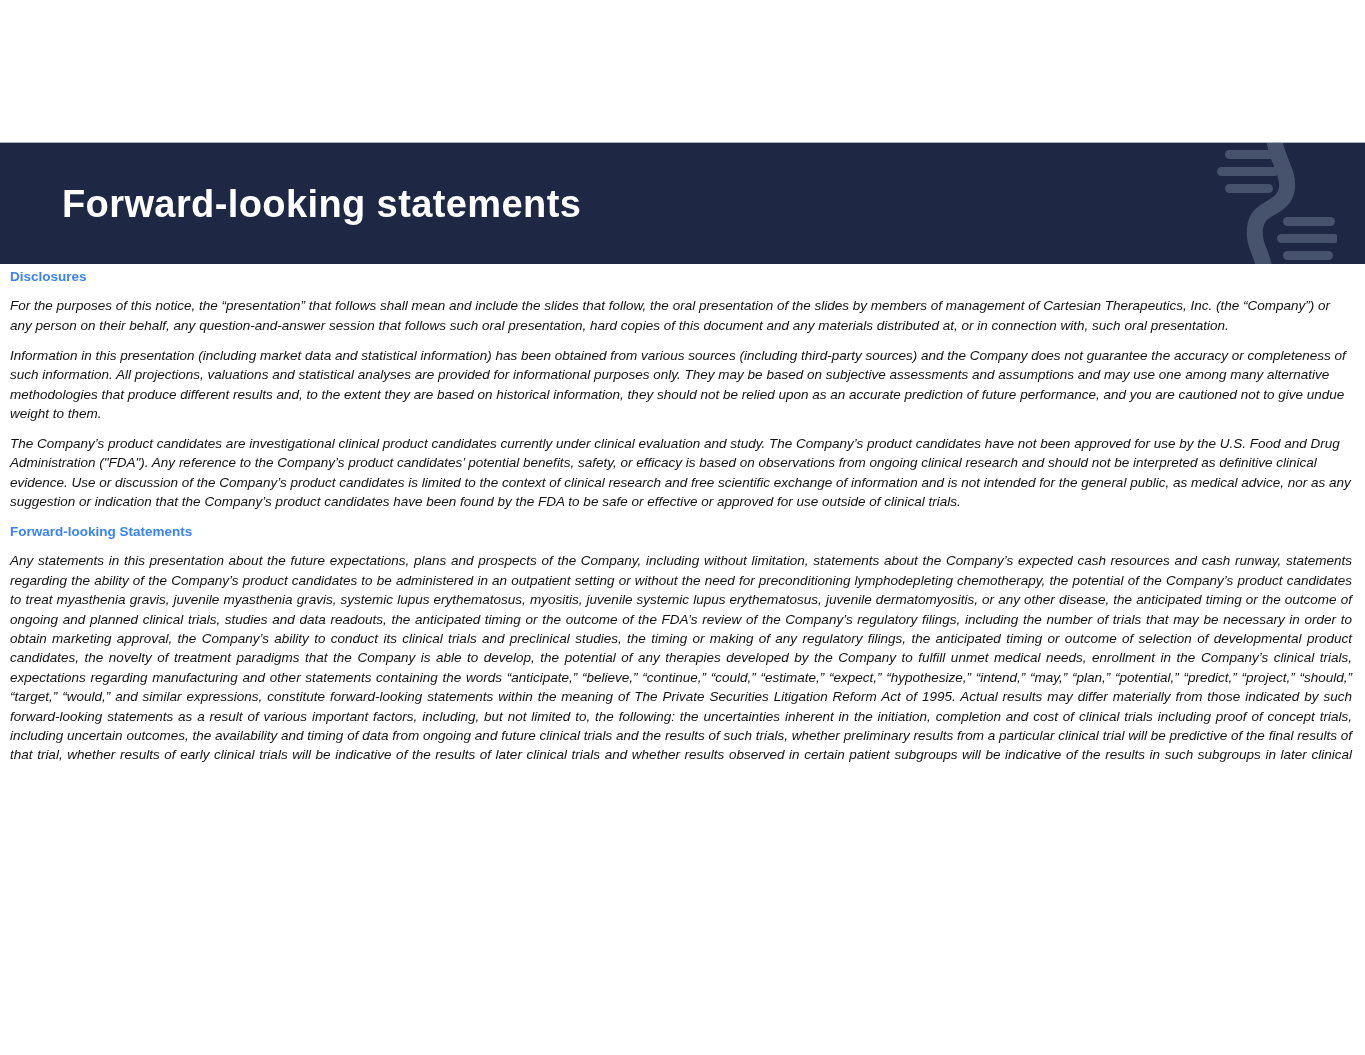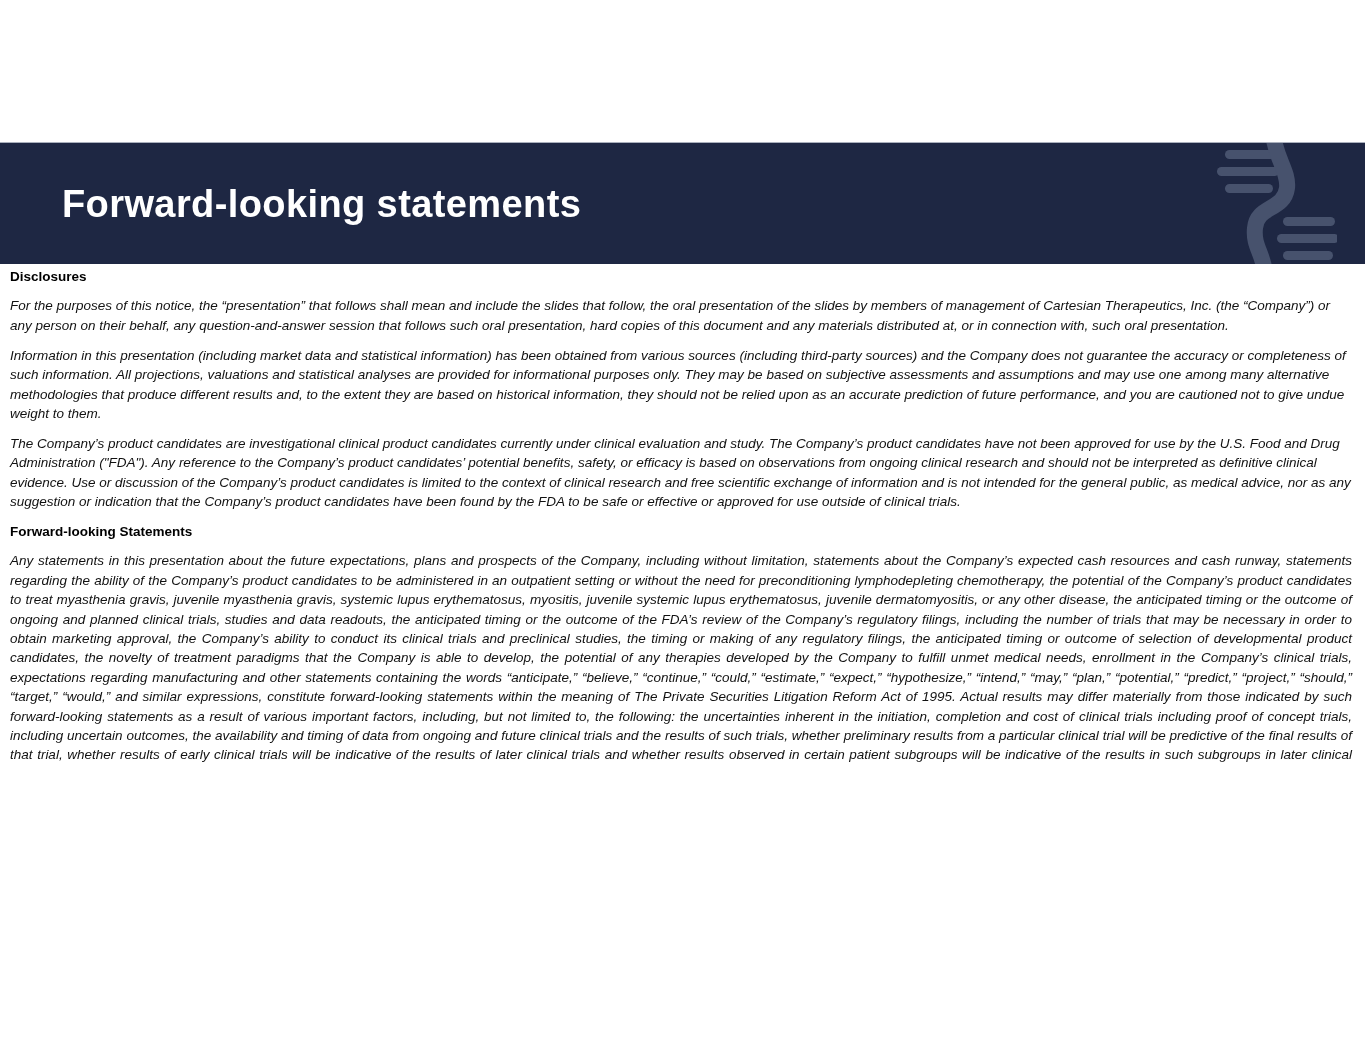--- a/index.html
+++ b/index.html
@@ -49,21 +49,21 @@
     right: 13px;
     font-size: 13.5px;
     line-height: 19.4px;
     color: #111;
   }
   .content h2 {
     margin: 0 0 10px 0;
     font-size: 13.5px;
     line-height: 19.4px;
     font-weight: bold;
-    color: #000000;
+    color: #3b82f6;
   }
   .content p {
     margin: 0 0 10.5px 0;
     font-style: italic;
   }
   .content p.justified {
     text-align: justify;
   }
 
   

